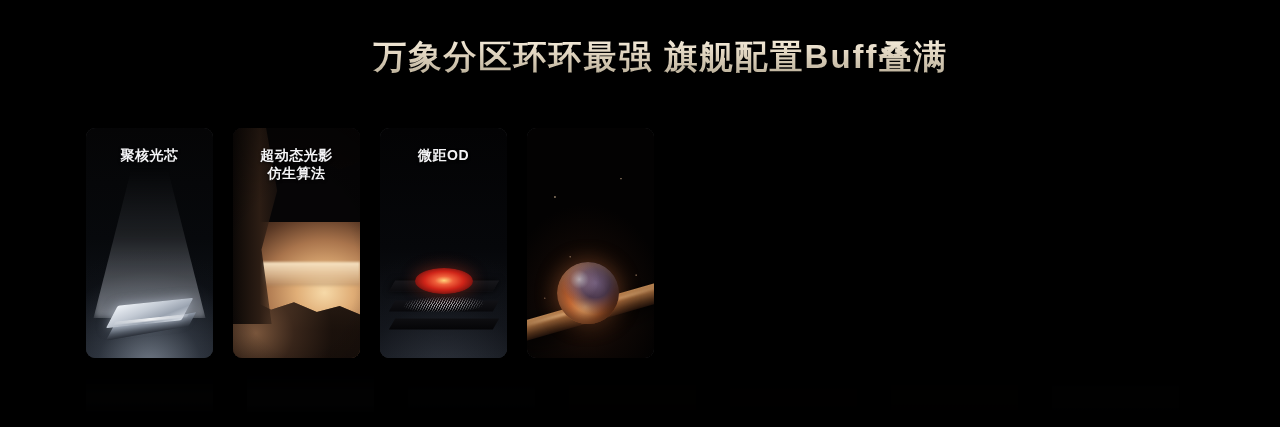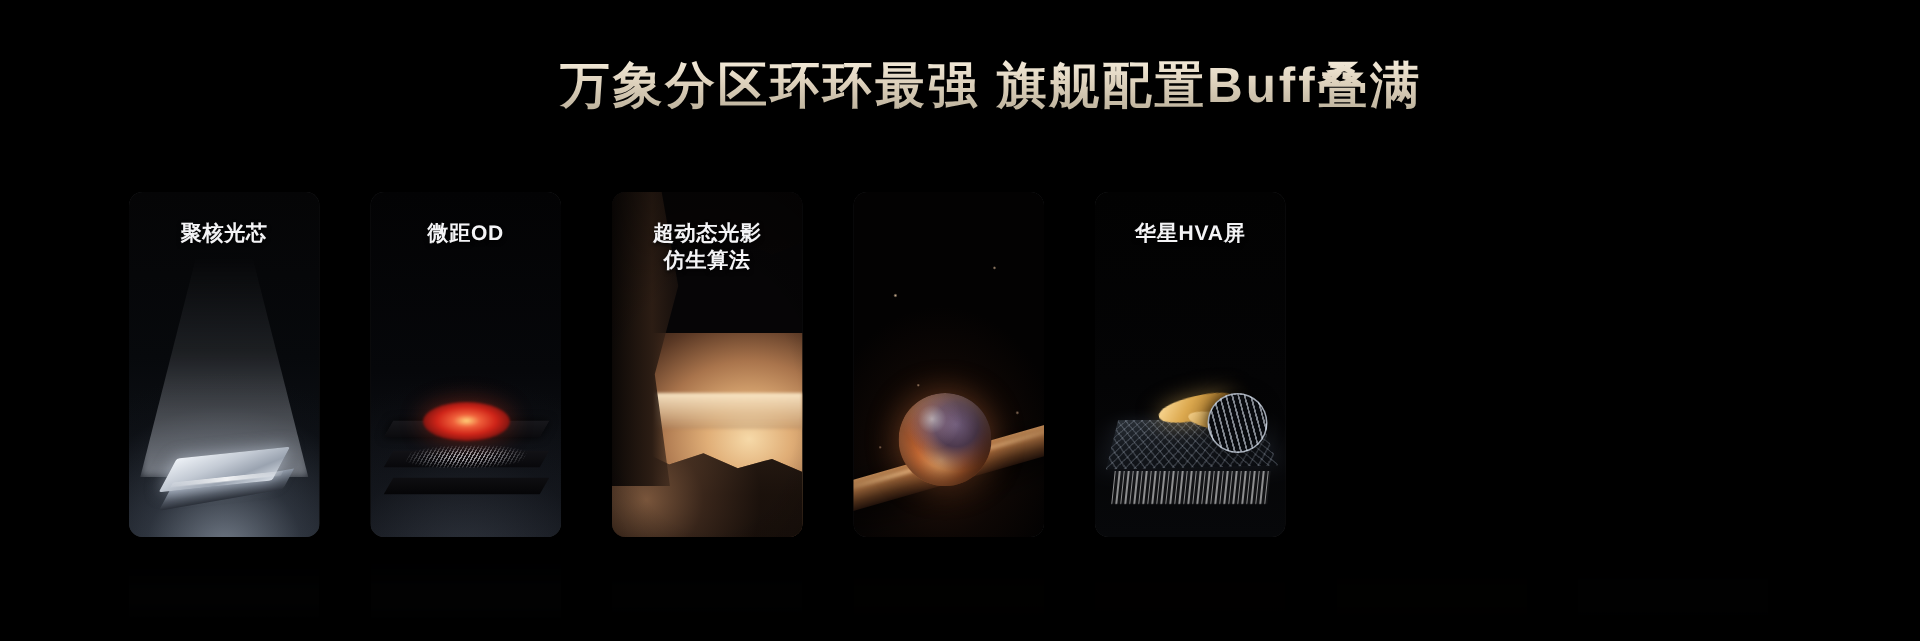--- a/index.html
+++ b/index.html
@@ -42,21 +42,21 @@
   }
 
   
   .cards {
     position: absolute;
     top: 128px;
     left: 86px;
     width: 1109px;
     height: 230px;
     display: flex;
-    gap: 34px;
+    gap: 20px;
   }
   .card {
     position: relative;
     width: 127px;
     height: 230px;
     border-radius: 9px;
     overflow: hidden;
     background: #040404;
     box-shadow: inset 0 0 0 1px rgba(150,155,165,0.28);
     flex: 0 0 auto;
@@ -394,63 +394,51 @@
         <div class="beam"></div>
         <div class="chip">
           <div class="chip-side"></div>
           <div class="chip-top"></div>
           <div class="chip-edge"></div>
         </div>
       </div>
       <div class="card-label">聚核光芯</div>
     </div>
 
-
-    <div class="card c3">
-      <div class="art">
-        <div class="layer l-bot"></div>
-        <div class="layer l-mid"></div>
-        <div class="diffuse"></div>
-        <div class="layer l-top"></div>
-        <div class="rose"></div>
-      </div>
-      <div class="card-label">微距OD</div>
-    </div>
 
     <div class="card c4">
       <div class="art">
         <div class="scene">
           <div class="sea"></div>
           <div class="rocks"></div>
         </div>
         <div class="cave-top"></div>
         <div class="cave-left"></div>
         <div class="vign"></div>
       </div>
       <div class="card-label">超动态光影
 仿生算法</div>
     </div>
 
+    <div class="card c3">
+      <div class="art">
+        <div class="layer l-bot"></div>
+        <div class="layer l-mid"></div>
+        <div class="diffuse"></div>
+        <div class="layer l-top"></div>
+        <div class="rose"></div>
+      </div>
+      <div class="card-label">微距OD</div>
+    </div>
+
     <div class="card c5">
       <div class="art">
         <div class="speck"></div>
         <div class="rod"></div>
         <div class="rod-hl"></div>
         <div class="drop"></div>
       </div>
     </div>
 
 
-    <div class="card c7">
-      <div class="art">
-        <div class="block">
-            <div class="tex"></div>
-          </div>
-        <div class="front"></div>
-        <div class="gold"></div>
-        <div class="gold2"></div>
-        <div class="mag"></div>
-      </div>
-      <div class="card-label">华星HVA屏</div>
-    </div>
 
   </div>
 </div>
 
 </body></html>

